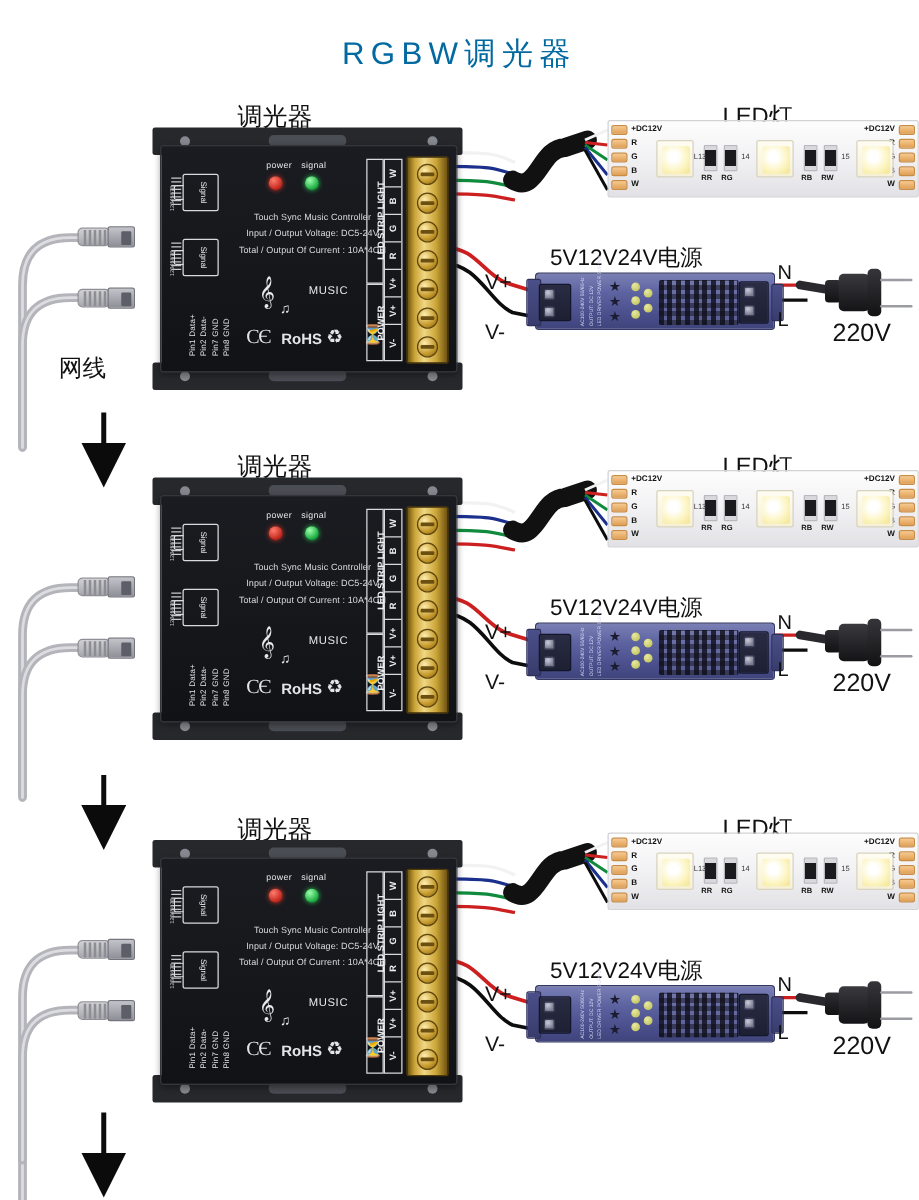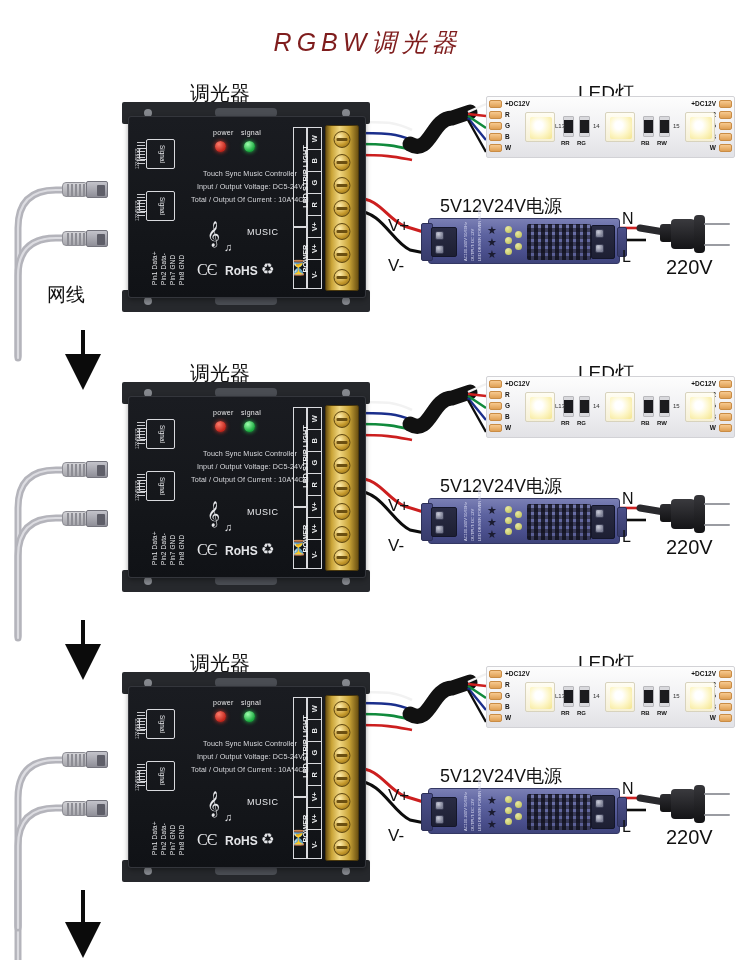--- a/index.html
+++ b/index.html
@@ -9,23 +9,22 @@
     background: #ffffff;
     font-family: "Liberation Sans", sans-serif;
     position: relative;
     overflow: hidden;
   }
 
   
   .page-title {
     position: absolute; top: 26px; left: 0; width: 735px;
     text-align: center;
-    font-size: 25px; color: #7f1d1d; letter-spacing: 5px;
+    font-size: 25px; color: #0369a1; letter-spacing: 5px;
     font-family: "Liberation Sans", sans-serif;
-    font-style: italic;
   }
 
   
   .unit { position: absolute; left: 0; top: 0; width: 735px; height: 280px; }
 
   
   .lbl { position: absolute; color: #111; white-space: nowrap; }
   .lbl-dimmer { font-size: 20px; }
   .lbl-led { font-size: 19px; }
   .lbl-psu { font-size: 18px; }

